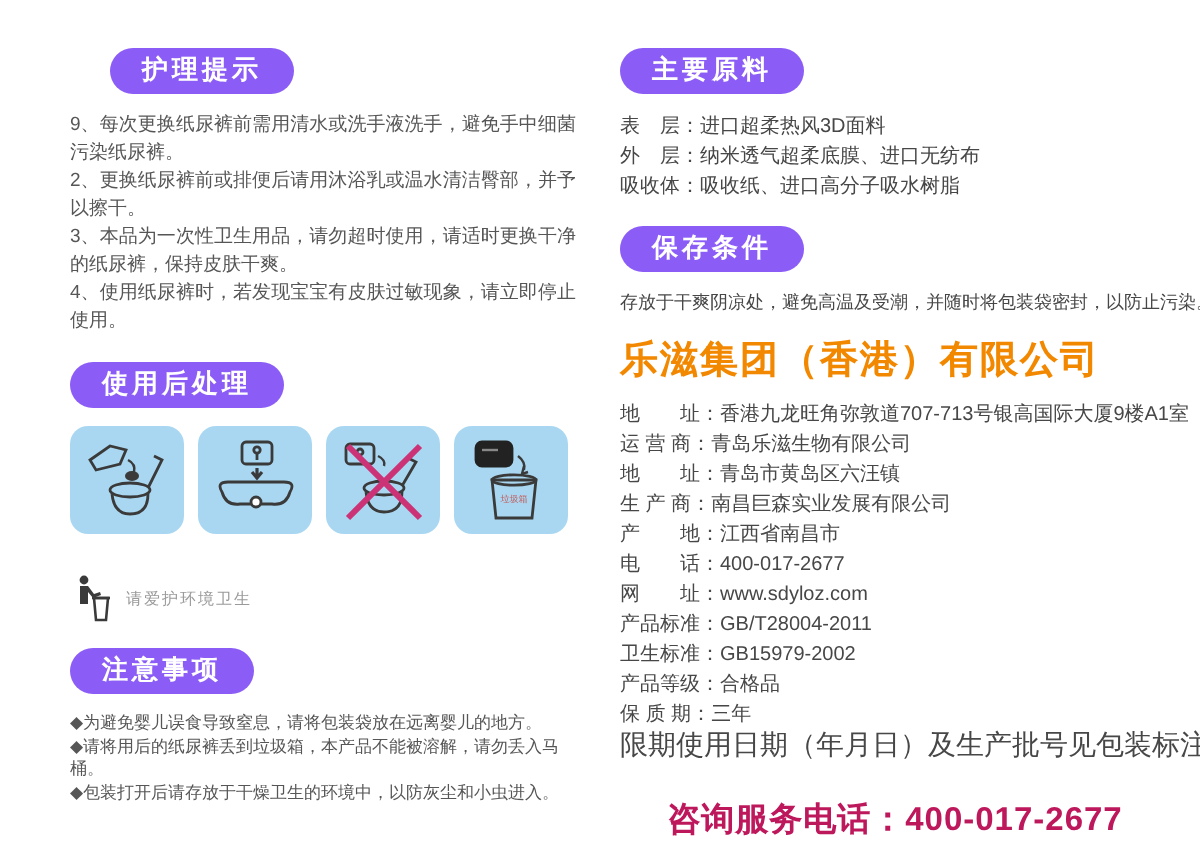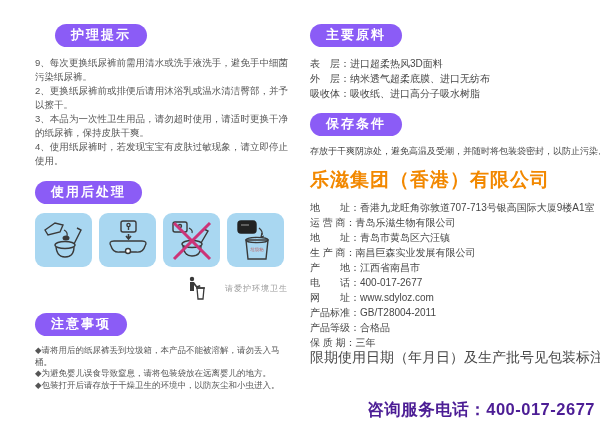--- a/index.html
+++ b/index.html
@@ -20,39 +20,39 @@
   .col-left { position:absolute; left:35px; top:24px; width:253px; }
   .col-right { position:absolute; left:310px; top:24px; width:280px; }
   .indent { margin-left:20px; }
   .tips-list { margin-top:9px; }
   .tips-list p { margin:0; font-size:9.5px; line-height:14px; color:#565656; text-align:justify; }
   .icon-row { display:flex; gap:7px; margin-top:9px; }
   .tile {
     width:57px; height:54px; background:#a9d7f1; border-radius:9px;
     display:flex; align-items:center; justify-content:center; flex:0 0 auto;
   }
-  .eco-row { display:flex; align-items:center; gap:20px; margin-top:9px;justify-content:flex-end; }
+  .eco-row { display:flex; align-items:center; gap:8px; margin-top:20px; }
   .eco-row .eco-text { font-size:8px; color:#9a9a9a; letter-spacing:1px; }
   .notice-pill { margin-top:13px; }
   .notice-list { margin-top:9px; }
   .notice-list p { margin:0; font-size:8.5px; line-height:11.5px; color:#565656; }
   .ing-rows { margin-top:9px; }
   .row { font-size:10px; line-height:15px; color:#474747; white-space:nowrap; }
   .row .lbl { color:#474747; }
   .storage-pill { margin-top:12px; }
   .storage-text { margin-top:9px; font-size:9px; line-height:13px; color:#474747; white-space:nowrap; }
   .company-name {
     margin-top:9px; font-size:19px; font-weight:bold; color:#f28800; letter-spacing:1px; white-space:nowrap;
   }
   .info-rows { margin-top:7px; }
   .info-rows .row { font-size:10px; line-height:15px; }
   .note { font-size:14px; line-height:15px; color:#474747; white-space:nowrap; }
   .footer-phone {
-    position:absolute; left:300px; top:399px; width:295px; text-align:right;
-    font-size:16.5px; font-weight:bold; color:#4c1d95; letter-spacing:0.5px; white-space:nowrap;
+    position:absolute; left:300px; top:399px; width:295px; text-align:center;
+    font-size:16.5px; font-weight:bold; color:#be185d; letter-spacing:0.5px; white-space:nowrap;
   }
   svg { display:block; }
 </style>
 </head>
 <body>
 
 <div class="page">
 
   <div class="col-left">
 
@@ -127,22 +127,22 @@
         </svg>
       </span>
       <span class="eco-text">请爱护环境卫生</span>
     </div>
 
     <div class="pill notice-pill">
       <span>注意事项</span>
     </div>
 
     <div class="notice-list">
+      <p>◆为避免婴儿误食导致窒息，请将包装袋放在远离婴儿的地方。</p>
       <p>◆请将用后的纸尿裤丢到垃圾箱，本产品不能被溶解，请勿丢入马桶。</p>
-      <p>◆为避免婴儿误食导致窒息，请将包装袋放在远离婴儿的地方。</p>
       <p>◆包装打开后请存放于干燥卫生的环境中，以防灰尘和小虫进入。</p>
     </div>
   </div>
 
   <div class="col-right">
 
     <div class="pill">
       <span>主要原料</span>
     </div>
 
@@ -168,20 +168,21 @@
 
     <div class="info-rows">
       <div class="row"><span class="lbl">地　　址：</span><span>香港九龙旺角弥敦道707-713号银高国际大厦9楼A1室</span></div>
       <div class="row"><span class="lbl">运 营 商：</span><span>青岛乐滋生物有限公司</span></div>
       <div class="row"><span class="lbl">地　　址：</span><span>青岛市黄岛区六汪镇</span></div>
       <div class="row"><span class="lbl">生 产 商：</span><span>南昌巨森实业发展有限公司</span></div>
       <div class="row"><span class="lbl">产　　地：</span><span>江西省南昌市</span></div>
       <div class="row"><span class="lbl">电　　话：</span><span>400-017-2677</span></div>
       <div class="row"><span class="lbl">网　　址：</span><span>www.sdyloz.com</span></div>
       <div class="row"><span class="lbl">产品标准：</span><span>GB/T28004-2011</span></div>
+      <div class="row"><span class="lbl">卫生标准：</span><span>GB15979-2002</span></div>
       <div class="row"><span class="lbl">产品等级：</span><span>合格品</span></div>
       <div class="row"><span class="lbl">保 质 期：</span><span>三年</span></div>
       <div class="note">限期使用日期（年月日）及生产批号见包装标注</div>
     </div>
   </div>
 
   <div class="footer-phone">咨询服务电话：400-017-2677</div>
 
 </div>
 

